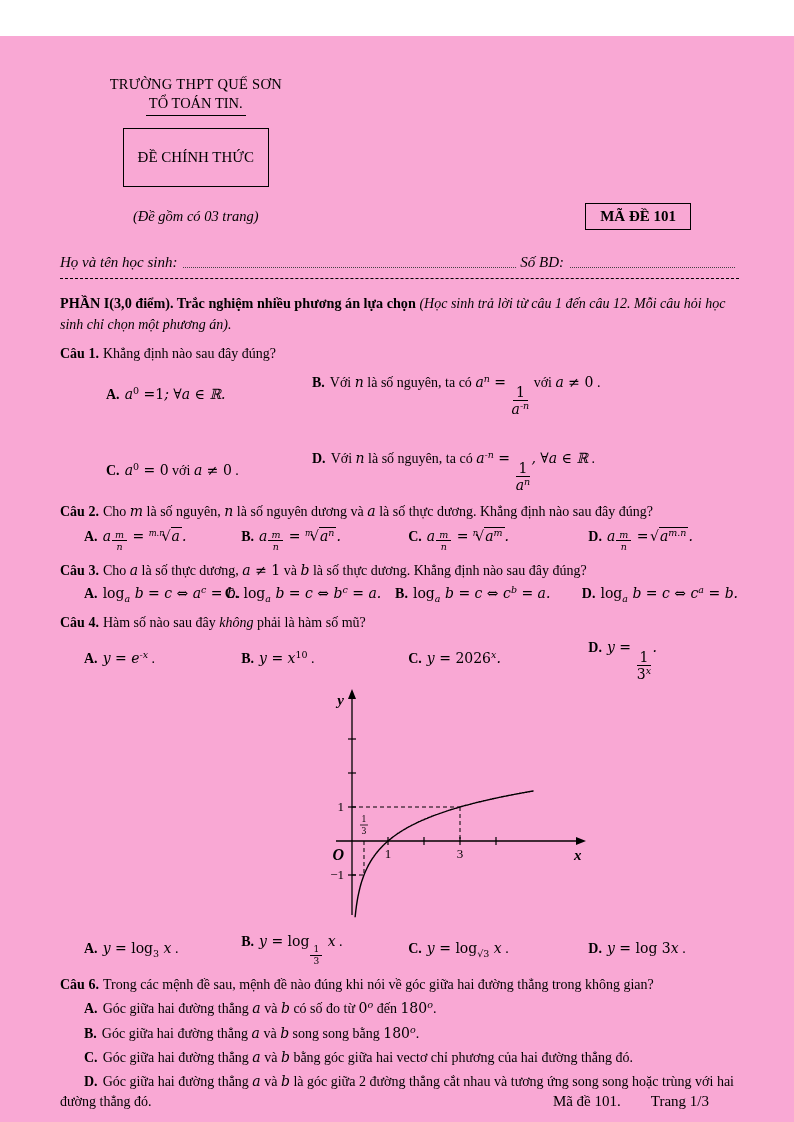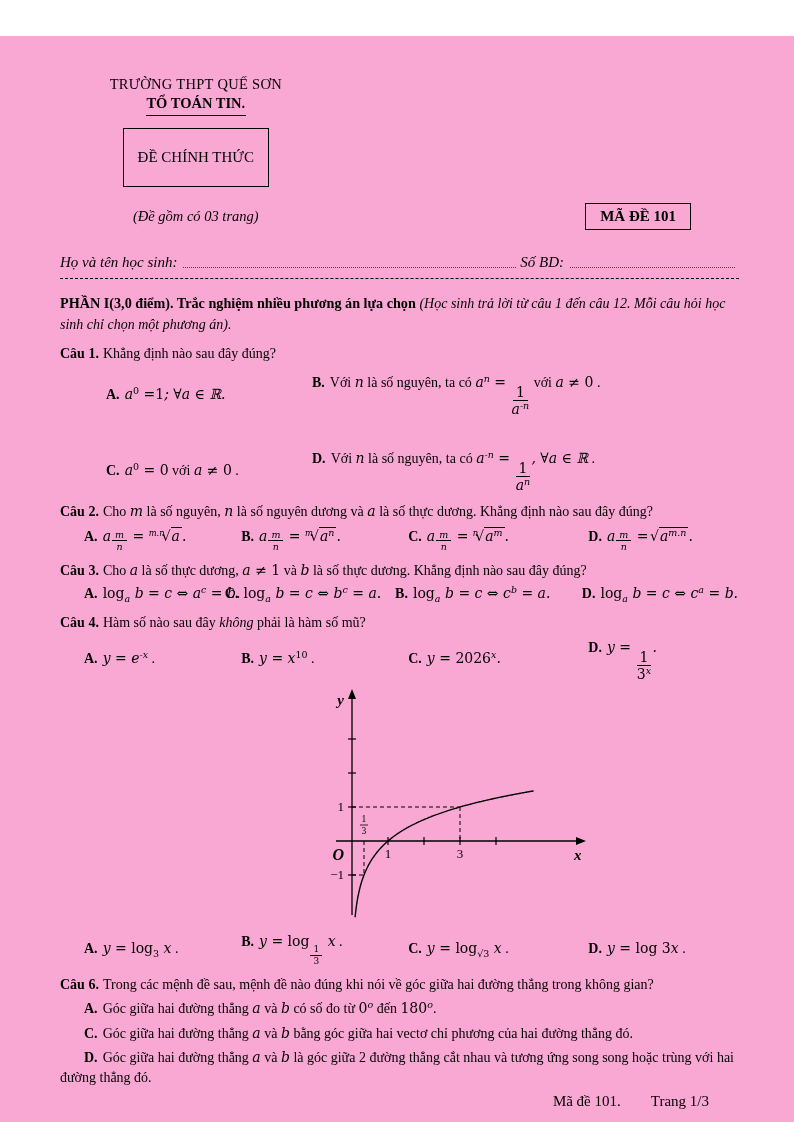--- a/index.html
+++ b/index.html
@@ -6,21 +6,21 @@
   .page {
     position:relative; width:794px; height:1122px; background:#f9a8d4;
     box-sizing:border-box; padding:40px 55px 0 60px; overflow:hidden;
     font-family:"Liberation Serif", serif; font-size:14px; color:#000;margin-top:36px;
   }
   
   .hdr { display:flex; }
   .hdr-left { width:40%; text-align:center; }
   .hdr-right { width:60%; text-align:center; }
   .school { font-size:14.5px; letter-spacing:0.3px; }
-  .dept { font-weight:bold; font-size:14.5px; margin-top:2px; }
+  .dept { font-weight:normal; font-size:14.5px; margin-top:2px; }
   .dept-rule { width:100px; border-bottom:1.2px solid #000; margin:3px auto 12px; }
   .official-box { display:inline-block; border:1.2px solid #000; padding:20px 14px; font-size:15px; }
   .title { font-weight:bold; font-size:16.5px; }
   .subject { font-weight:bold; font-size:15.5px; margin-top:3px; }
   .time { font-size:14.5px; margin-top:4px; }
   .hnote { font-size:14.5px; font-style:italic; margin-top:1px; }
   .hdr2 { display:flex; margin-top:16px; align-items:center; }
   .pages-note { width:40%; text-align:center; font-style:italic; font-size:14.5px; }
   .code-wrap { width:60%; text-align:right; padding-right:48px; box-sizing:border-box; }
   .code-box { display:inline-block; border:1.6px solid #000; font-weight:bold; font-size:15px; padding:4px 14px; }
@@ -192,20 +192,21 @@
                   <span class="fden"><span class="fn">3</span></span>
                 </span></sub><span> x</span></span><span> .</span></div>
           <div class="opt"><b class="olabel">C.</b><span class="math"><span>y = </span><span class="fn">log</span><sub><span>√</span><span class="fn">3</span></sub><span> x</span></span><span> .</span></div>
           <div class="opt"><b class="olabel">D.</b><span class="math"><span>y = </span><span class="fn">log</span><span> </span><span class="fn">3</span><span>x</span></span><span> .</span></div>
         </div>
       </div>
       <div class="q">
         <div class="qintro"><b class="qnum">Câu 6.</b><span>Trong các mệnh đề sau, mệnh đề nào đúng khi nói về góc giữa hai đường thẳng trong không gian?</span></div>
         <div class="opts-stack">
           <div class="opt"><b class="olabel">A.</b><span>Góc giữa hai đường thẳng </span><span class="math"><span>a</span></span><span> và </span><span class="math"><span>b</span></span><span> có số đo từ </span><span class="math"><span class="fn">0</span><sup><span>o</span></sup></span><span> đến </span><span class="math"><span class="fn">180</span><sup><span>o</span></sup></span><span>.</span></div>
+          <div class="opt"><b class="olabel">B.</b><span>Góc giữa hai đường thẳng </span><span class="math"><span>a</span></span><span> và </span><span class="math"><span>b</span></span><span> song song bằng </span><span class="math"><span class="fn">180</span><sup><span>o</span></sup></span><span>.</span></div>
           <div class="opt"><b class="olabel">C.</b><span>Góc giữa hai đường thẳng </span><span class="math"><span>a</span></span><span> và </span><span class="math"><span>b</span></span><span> bằng góc giữa hai vectơ chỉ phương của hai đường thẳng đó.</span></div>
           <div class="opt"><b class="olabel">D.</b><span>Góc giữa hai đường thẳng </span><span class="math"><span>a</span></span><span> và </span><span class="math"><span>b</span></span><span> là góc giữa 2 đường thẳng cắt nhau và tương ứng song song hoặc trùng với hai đường thẳng đó.</span></div>
         </div>
       </div>
     </div>
 
   <div class="footer">
     <span>Mã đề 101.</span><span class="fgap"></span><span>Trang 1/3</span>
   </div>
 

